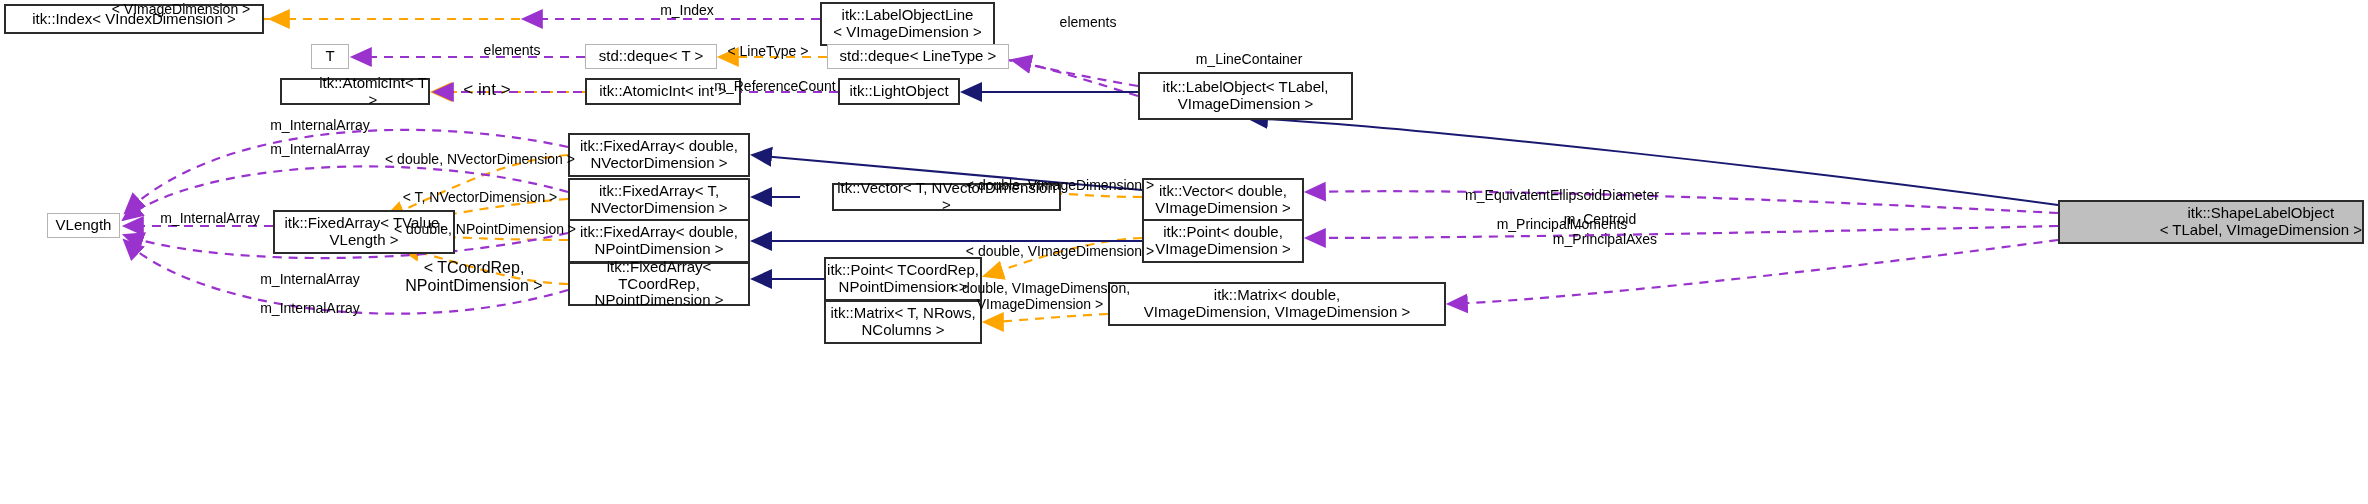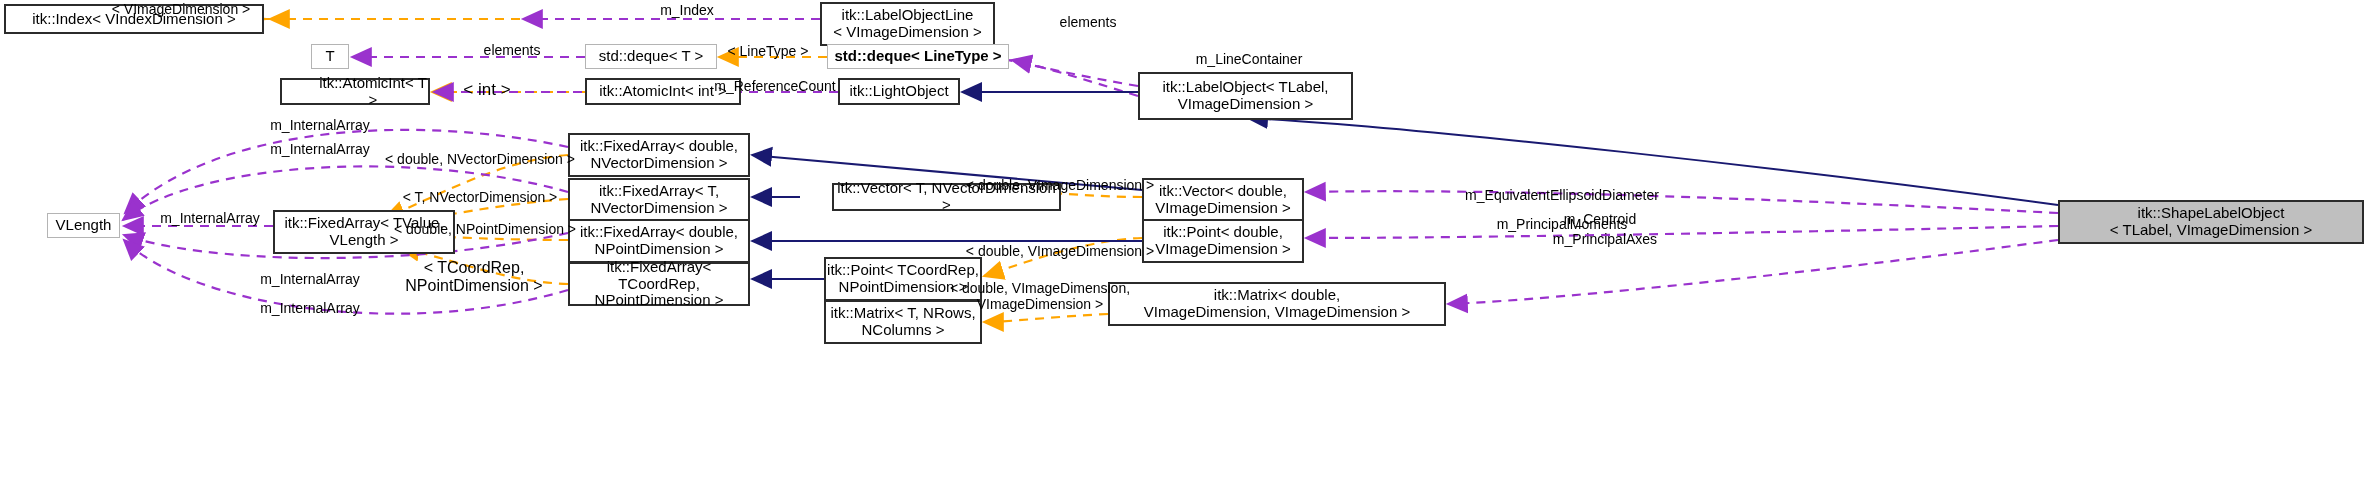--- a/index.html
+++ b/index.html
@@ -110,21 +110,21 @@
   <div class="node solid" style="left:820px;top:2px;width:175px;height:44px;font-size:15px;">
     <span>itk::LabelObjectLine
 &lt; VImageDimension &gt;</span>
   </div>
   <div class="node thin" style="left:311px;top:44px;width:38px;height:25px;font-size:15px;">
     <span>T</span>
   </div>
   <div class="node thin" style="left:585px;top:44px;width:132px;height:25px;font-size:15px;">
     <span>std::deque&lt; T &gt;</span>
   </div>
-  <div class="node thin" style="left:827px;top:44px;width:182px;height:25px;font-size:15px;font-weight:bold;">
+  <div class="node thin" style="left:827px;top:44px;width:182px;height:25px;font-size:15px;">
     <span>std::deque&lt; LineType &gt;</span>
   </div>
   <div class="node solid" style="left:280px;top:78px;width:150px;height:27px;font-size:15px;padding-left:36px;">
     <span>itk::AtomicInt&lt; T &gt;</span>
   </div>
   <div class="node solid" style="left:585px;top:78px;width:156px;height:27px;font-size:15px;">
     <span>itk::AtomicInt&lt; int &gt;</span>
   </div>
   <div class="node solid" style="left:838px;top:78px;width:122px;height:27px;font-size:15px;">
     <span>itk::LightObject</span>
@@ -172,21 +172,21 @@
  NPointDimension &gt;</span>
   </div>
   <div class="node solid" style="left:1108px;top:282px;width:338px;height:44px;font-size:15px;">
     <span>itk::Matrix&lt; double,
  VImageDimension, VImageDimension &gt;</span>
   </div>
   <div class="node solid" style="left:824px;top:300px;width:158px;height:44px;font-size:15px;">
     <span>itk::Matrix&lt; T, NRows,
  NColumns &gt;</span>
   </div>
-  <div class="node root" style="left:2058px;top:200px;width:306px;height:44px;font-size:15px;">
+  <div class="node root" style="left:2058px;top:200px;width:306px;height:44px;font-size:15px;justify-content:flex-end;">
     <span>itk::ShapeLabelObject
 &lt; TLabel, VImageDimension &gt;</span>
   </div>
 
   <div class="edge-label" style="left:111px;top:2px;width:140px;font-size:14px;">&lt; VImageDimension &gt;</div>
   <div class="edge-label" style="left:627px;top:3px;width:120px;font-size:14px;">m_Index</div>
   <div class="edge-label" style="left:1028px;top:15px;width:120px;font-size:14px;">elements</div>
   <div class="edge-label" style="left:452px;top:43px;width:120px;font-size:14px;">elements</div>
   <div class="edge-label" style="left:713px;top:44px;width:110px;font-size:14px;">&lt; LineType &gt;</div>
   <div class="edge-label" style="left:1165px;top:52px;width:168px;font-size:14px;">m_LineContainer</div>

